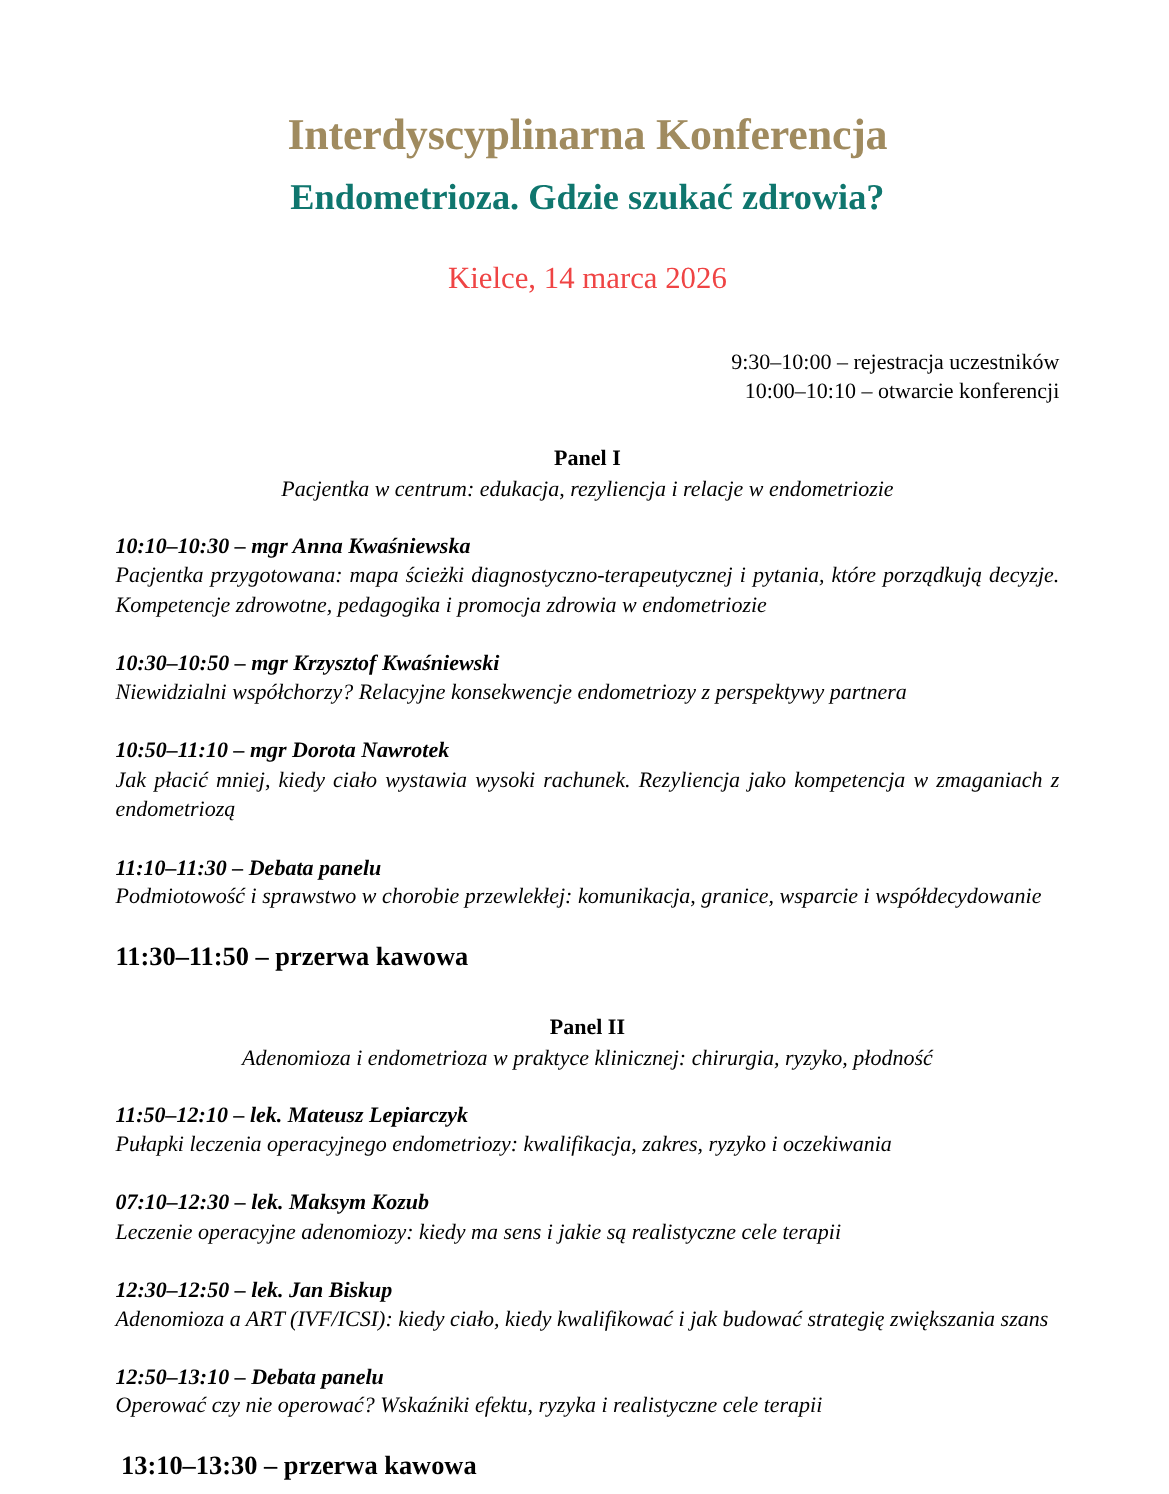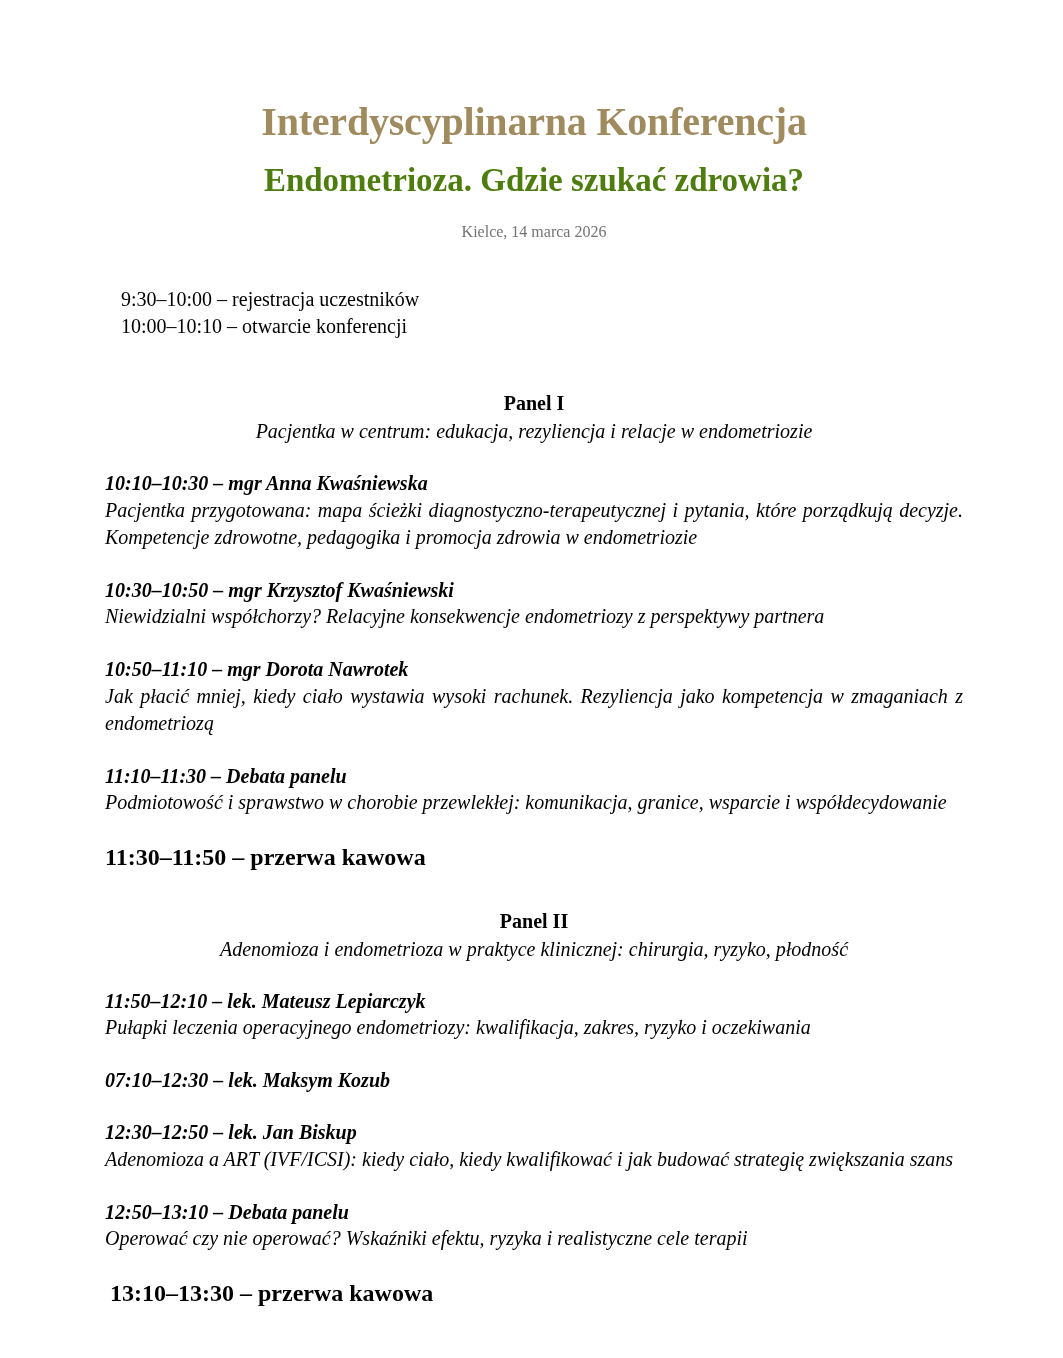--- a/index.html
+++ b/index.html
@@ -40,38 +40,39 @@
     line-height: 1.08;
     color: #a08b5f;
   }
   .title-sub {
     margin: 0;
     padding-top: 20px;
     text-align: center;
     font-size: 33px;
     font-weight: bold;
     line-height: 1.08;
-    color: #4d7c0f;
+    color: #0f766e;
   }
   .title-date {
-    margin: 0;
+    margin: 16px;
     padding-top: 24px;
     text-align: center;
-    font-size: 16px;
+    font-size: 28px;
     font-weight: normal;
     line-height: 1.1;
-    color: #737373;
+    color: #ef4444;
   }
 
   
   .opening {
-    margin: 16px;
+    margin: 0;
     padding-top: 30px;
     font-size: 20px;
     line-height: 1.35;
+    text-align: right;
   }
   .opening .line {
     display: block;
     white-space: nowrap;
   }
 
   
   .panel-head {
     margin: 0;
     padding-top: 34px;
@@ -174,20 +175,21 @@
       <span class="panel-theme">Adenomioza i endometrioza w praktyce klinicznej: chirurgia, ryzyko, płodność</span>
     </div>
 
     <div class="session">
       <p class="session-title">11:50–12:10 – lek. Mateusz Lepiarczyk</p>
       <p class="session-desc nojustify">Pułapki leczenia operacyjnego endometriozy: kwalifikacja, zakres, ryzyko i oczekiwania</p>
     </div>
 
     <div class="session">
       <p class="session-title">07:10–12:30 – lek. Maksym Kozub</p>
+      <p class="session-desc nojustify">Leczenie operacyjne adenomiozy: kiedy ma sens i jakie są realistyczne cele terapii</p>
     </div>
 
     <div class="session">
       <p class="session-title">12:30–12:50 – lek. Jan Biskup</p>
       <p class="session-desc">Adenomioza a ART (IVF/ICSI): kiedy ciało, kiedy kwalifikować i jak budować strategię zwiększania szans</p>
     </div>
 
     <div class="session">
       <p class="session-title">12:50–13:10 – Debata panelu</p>
       <p class="session-desc nojustify">Operować czy nie operować? Wskaźniki efektu, ryzyka i realistyczne cele terapii</p>

